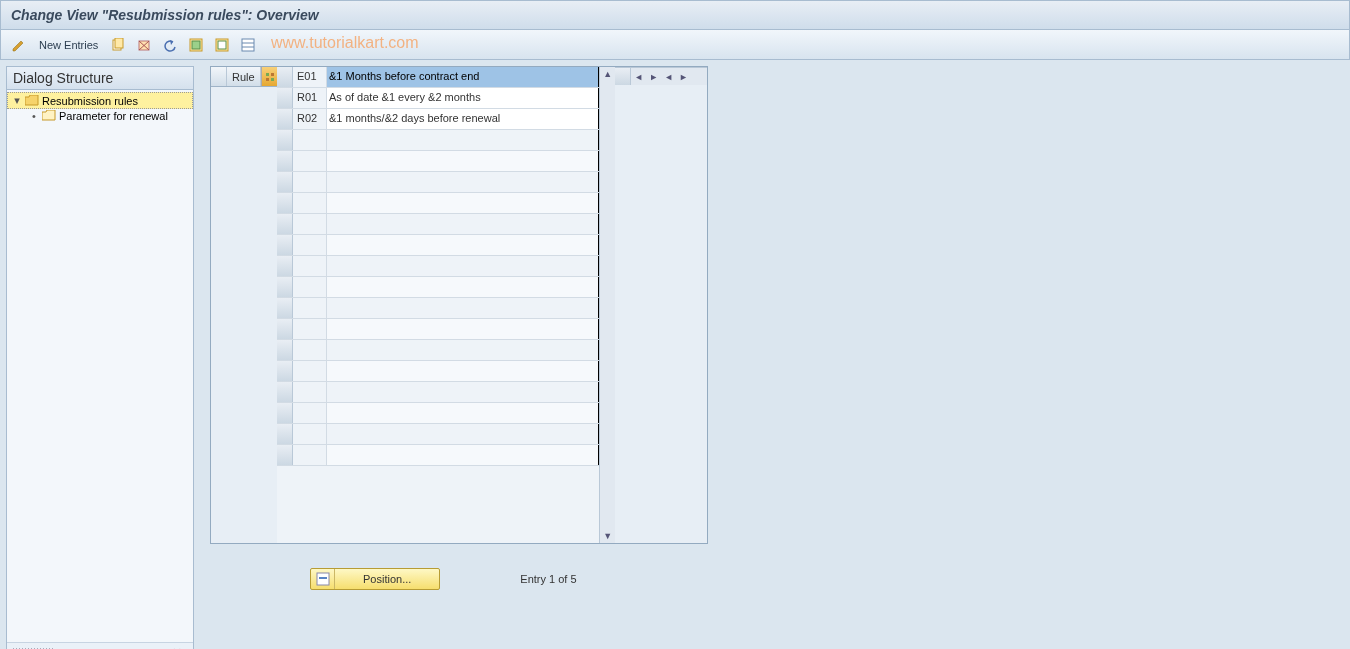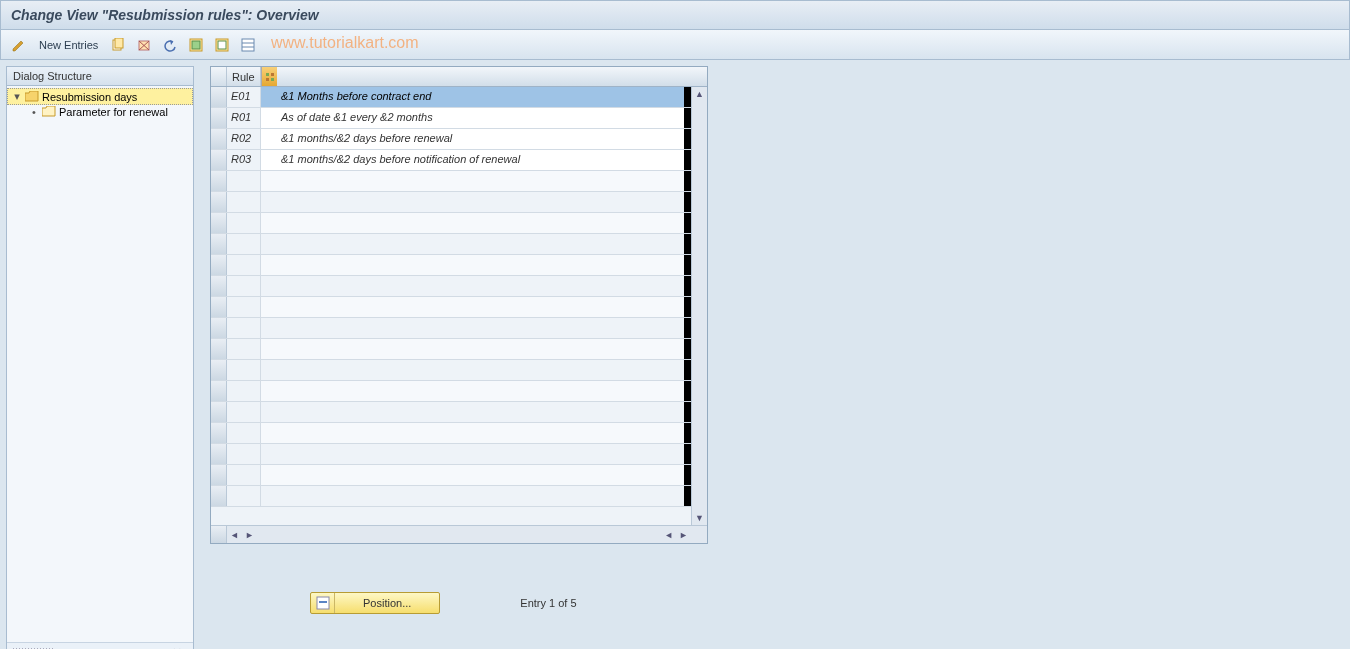--- a/index.html
+++ b/index.html
@@ -68,21 +68,21 @@
       background: #f3f7fb;
       border: 1px solid #a8bcd0;
       display: flex;
       flex-direction: column;
       overflow: hidden;
     }
     .sidebar-header {
       padding: 3px 6px;
       background: linear-gradient(to bottom, #eaf1f8, #d5e1ed);
       border-bottom: 1px solid #a8bcd0;
-      font-size: 11px;
+      font-size: 14px;
       color: #333;
     }
     .tree {
       flex: 1;
       padding: 2px 0;
       overflow: hidden;
     }
     .tree-row {
       display: flex;
       align-items: center;
@@ -119,21 +119,21 @@
     }
     .table-wrap {
       position: absolute;
       left: 10px;
       top: 0;
       width: 498px;
       height: 478px;
       border: 1px solid #93aac0;
       background: #e7eef5;
       display: flex;
-      flex-direction: column;
+      flex-direction: row;
     }
     .table-header {
       display: flex;
       background: linear-gradient(to bottom, #f2f6fa, #d2dee9);
       border-bottom: 1px solid #9fb3c7;
       height: 20px;
     }
     .th {
       border-right: 1px solid #b9c8d7;
       padding: 3px 5px;
@@ -155,42 +155,41 @@
       flex: 1;
       overflow: hidden;
       position: relative;
       background: #eef3f8;
     }
     .rows { position:absolute; left:0; top:0; right:16px; }
     .tr {
       display: flex;
       height: 21px;
       border-bottom: 1px solid #d2dbe4;
-      font-style: italic;
     }
     .tr:nth-child(odd) { background:#f6f9fc; }
     .tr:nth-child(even){ background:#eef3f8; }
     .td-sel {
       width: 16px;
       background: linear-gradient(to bottom,#e9eef4,#ccd8e3);
       border-right: 1px solid #b9c8d7;
     }
     .td-rule {
       width: 34px;
       border-right: 1px solid #d2dbe4;
       padding: 3px 4px;
       color:#333;
       background: #eef3f8;
     }
     .td-desc {
       flex:1;
-      padding: 3px 20px;
+      padding: 3px 2px;
       color:#333;
       background:#fff;
-      border-right:7px solid #000000;
+      border-right:1px solid #000000;
     }
     .tr.empty .td-desc { background: transparent; }
     .tr .td-desc.selected-cell {
       background:#9ec3e6;
       color:#000;
     }
     .vscroll {
       position:absolute;
       right:0; top:0; bottom:0;
       width:16px;
@@ -209,21 +208,21 @@
       display:flex;
       align-items:center;
     }
     .hscroll .spacer-sel { width:16px; border-right:1px solid #b9c8d7; height:100%; background:linear-gradient(to bottom,#e9eef4,#ccd8e3);}
     .hscroll .harrow { font-size:9px; color:#557; padding:0 3px; cursor:pointer; }
     .hscroll .htrack { flex:1; }
 
     .footer-area {
       position:absolute;
       left: 110px;
-      top: 526px;
+      top: 502px;
       display:flex;
       align-items:center;
       gap: 80px;
     }
     .position-btn {
       display:flex;
       align-items:center;
       background: linear-gradient(to bottom,#fef8c5,#f6de6e);
       border:1px solid #b79c34;
       border-radius:2px;
@@ -302,21 +301,21 @@
   <div class="sidebar">
     <div class="sidebar-header">Dialog Structure</div>
     <div class="tree">
       <div class="tree-row selected">
         <span class="tree-toggle">▾</span>
         <span>
           <svg class="folder-icon">
               <path d="M0 2 L4 2 L5 0 L13 0 L13 10 L0 10 Z" fill="#f6d36b" stroke="#c79a2a"></path>
             </svg>
         </span>
-        <span>Resubmission days</span>
+        <span>Resubmission rules</span>
       </div>
       <div class="tree-row" style="padding-left:22px">
         <span class="tree-toggle">•</span>
         <span>
           <svg class="folder-icon">
               <path d="M0 2 L4 2 L5 0 L13 0 L13 10 L0 10 Z" fill="#fff3c4" stroke="#c79a2a"></path>
             </svg>
         </span>
         <span>Parameter for renewal</span>
       </div>
@@ -355,25 +354,20 @@
             <div class="tr">
               <div class="td-sel"></div>
               <div class="td-rule">R01</div>
               <div class="td-desc">As of date &amp;1 every &amp;2 months</div>
             </div>
             <div class="tr">
               <div class="td-sel"></div>
               <div class="td-rule">R02</div>
               <div class="td-desc">&amp;1 months/&amp;2 days before renewal</div>
             </div>
-            <div class="tr">
-              <div class="td-sel"></div>
-              <div class="td-rule">R03</div>
-              <div class="td-desc">&amp;1 months/&amp;2 days before notification of renewal</div>
-            </div>
             <div class="tr empty">
               <div class="td-sel"></div>
               <div class="td-rule"></div>
               <div class="td-desc"></div>
             </div>
             <div class="tr empty">
               <div class="td-sel"></div>
               <div class="td-rule"></div>
               <div class="td-desc"></div>
             </div>

